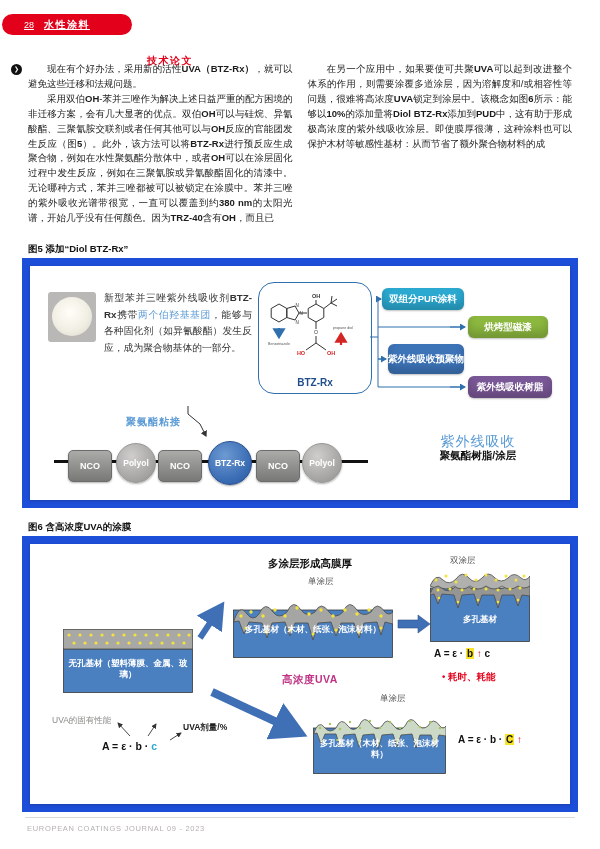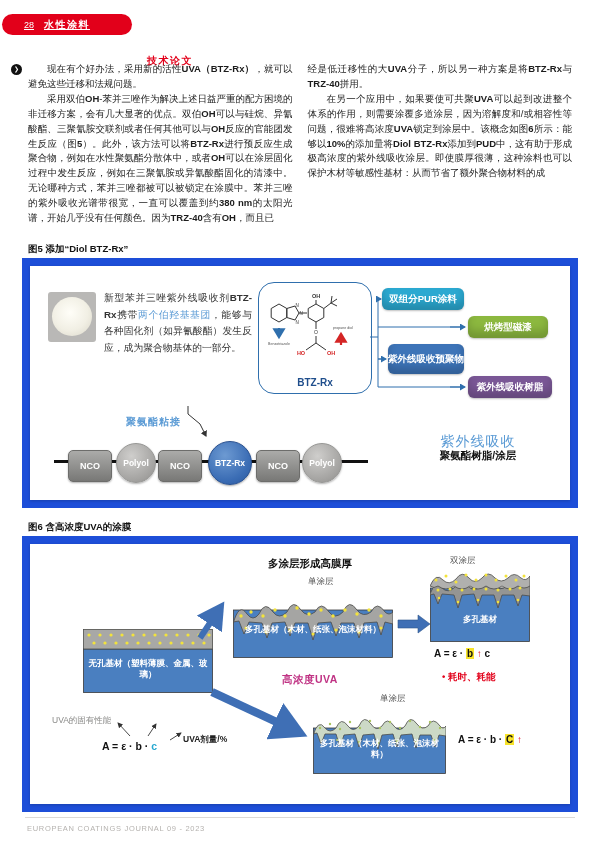--- a/index.html
+++ b/index.html
@@ -86,21 +86,20 @@
   <div class="tab">技术论文</div>
 
   <div class="continue">❯</div>
 
   <div class="columns">
     <div class="col">
       <p class="para indent"><span>现在有个好办法，采用新的活性</span><span style="font-weight: bold;">UVA（BTZ-Rx）</span><span>，就可以避免这些迁移和法规问题。</span></p>
       <p class="para indent"><span>采用双伯</span><span style="font-weight: bold;">OH</span><span>-苯并三唑作为解决上述日益严重的配方困境的非迁移方案，会有几大显著的优点。双伯</span><span style="font-weight: bold;">OH</span><span>可以与硅烷、异氰酸酯、三聚氰胺交联剂或者任何其他可以与</span><span style="font-weight: bold;">OH</span><span>反应的官能团发生反应（图</span><span style="font-weight: bold;">5</span><span>）。此外，该方法可以将</span><span style="font-weight: bold;">BTZ-Rx</span><span>进行预反应生成聚合物，例如在水性聚氨酯分散体中，或者</span><span style="font-weight: bold;">OH</span><span>可以在涂层固化过程中发生反应，例如在三聚氰胺或异氰酸酯固化的清漆中。无论哪种方式，苯并三唑都被可以被锁定在涂膜中。苯并三唑的紫外吸收光谱带很宽，一直可以覆盖到约</span><span style="font-weight: bold;">380 nm</span><span>的太阳光谱，开始几乎没有任何颜色。因为</span><span style="font-weight: bold;">TRZ-40</span><span>含有</span><span style="font-weight: bold;">OH</span><span>，而且已</span></p>
     </div>
     <div class="col">
-      <p class="para"><span>经是低迁移性的大</span><span style="font-weight: bold;">UVA</span><span>分子，所以另一种方案是将</span><span style="font-weight: bold;">BTZ-Rx</span><span>与</span><span style="font-weight: bold;">TRZ-40</span><span>拼用。</span></p>
       <p class="para indent"><span>在另一个应用中，如果要使可共聚</span><span style="font-weight: bold;">UVA</span><span>可以起到改进整个体系的作用，则需要涂覆多道涂层，因为溶解度和/或相容性等问题，很难将高浓度</span><span style="font-weight: bold;">UVA</span><span>锁定到涂层中。该概念如图</span><span style="font-weight: bold;">6</span><span>所示：能够以</span><span style="font-weight: bold;">10%</span><span>的添加量将</span><span style="font-weight: bold;">Diol BTZ-Rx</span><span>添加到</span><span style="font-weight: bold;">PUD</span><span>中，这有助于形成极高浓度的紫外线吸收涂层。即使膜厚很薄，这种涂料也可以保护木材等敏感性基材：从而节省了额外聚合物材料的成</span></p>
     </div>
   </div>
 
   <div class="fig-caption" style="top:243px;">图5 添加“Diol BTZ-Rx”</div>
   <div class="figwrap" style="top:258px;height:250px;">
     <div class="figcard">
 
       <div class="fig5-desc">
         <span class="fig5-photo">
@@ -249,21 +248,21 @@
             <circle cx="9" cy="30" r="1.3"></circle>
               <circle cx="28" cy="34" r="1.3"></circle>
               <circle cx="48" cy="32" r="1.3"></circle>
               <circle cx="68" cy="34" r="1.3"></circle>
               <circle cx="88" cy="32" r="1.3"></circle>
           </g>
         </svg>
         <div class="dlabel" style="top:46px;">多孔基材</div>
       </div>
 
-      <div class="diagram" style="left:33px;top:85px;width:130px;height:64px;margin-left:20px;">
+      <div class="diagram" style="left:33px;top:85px;width:130px;height:64px;">
         <svg width="130" height="64" viewBox="0 0 130 64">
           <rect x="0.5" y="20" width="129" height="43.5" fill="#4a7fc0" stroke="#3a3a3a" stroke-width="0.8"></rect>
           <rect x="0.5" y="0.5" width="129" height="19.5" fill="#a8a8a6" stroke="#4c4c4a" stroke-width="0.8"></rect>
           <g fill="#f3e33b">
             <circle cx="6" cy="6" r="1.6"></circle>
               <circle cx="17" cy="6" r="1.6"></circle>
               <circle cx="28" cy="6" r="1.6"></circle>
               <circle cx="39" cy="6" r="1.6"></circle>
             <circle cx="50" cy="6" r="1.6"></circle>
               <circle cx="61" cy="6" r="1.6"></circle>
@@ -333,21 +332,21 @@
         <line x1="182" y1="148" x2="268" y2="188" stroke="#3f6fb5" stroke-width="8" marker-end="url(#arrBlue)"></line>
         <line x1="100" y1="192" x2="88" y2="179" stroke="#333" stroke-width="0.9" marker-end="url(#arrDark)"></line>
         <line x1="118" y1="192" x2="126" y2="180" stroke="#333" stroke-width="0.9" marker-end="url(#arrDark)"></line>
         <line x1="140" y1="196" x2="151" y2="189" stroke="#333" stroke-width="0.9" marker-end="url(#arrDark)"></line>
       </svg>
 
       <div class="formula" style="left:404px;top:104px;"><span>A = ε · </span><span class="hl">b</span><span> </span><span class="red">↑</span><span> c</span></div>
       <div class="f6-bullet" style="left:412px;top:127px;">• 耗时、耗能</div>
       <div class="f6-magenta" style="left:252px;top:129px;">高浓度UVA</div>
       <div class="f6-small" style="left:22px;top:171px;color:#8a8a88;">UVA的固有性能</div>
-      <div class="f6-small" style="left:153px;top:190px;color:#222;font-weight:bold;">UVA剂量/%</div>
+      <div class="f6-small" style="left:153px;top:178px;color:#222;font-weight:bold;">UVA剂量/%</div>
       <div class="formula" style="left:72px;top:196px;font-size:10.5px;"><span>A = ε · b · </span><span class="cyan">c</span></div>
       <div class="formula" style="left:428px;top:190px;"><span>A = ε · b · </span><span class="hl">C</span><span> </span><span class="red">↑</span></div>
     </div>
   </div>
 
   <div class="foot-line"></div>
   <div class="foot-text">EUROPEAN COATINGS JOURNAL 09 - 2023</div>
 </div>
 
 </body></html>

